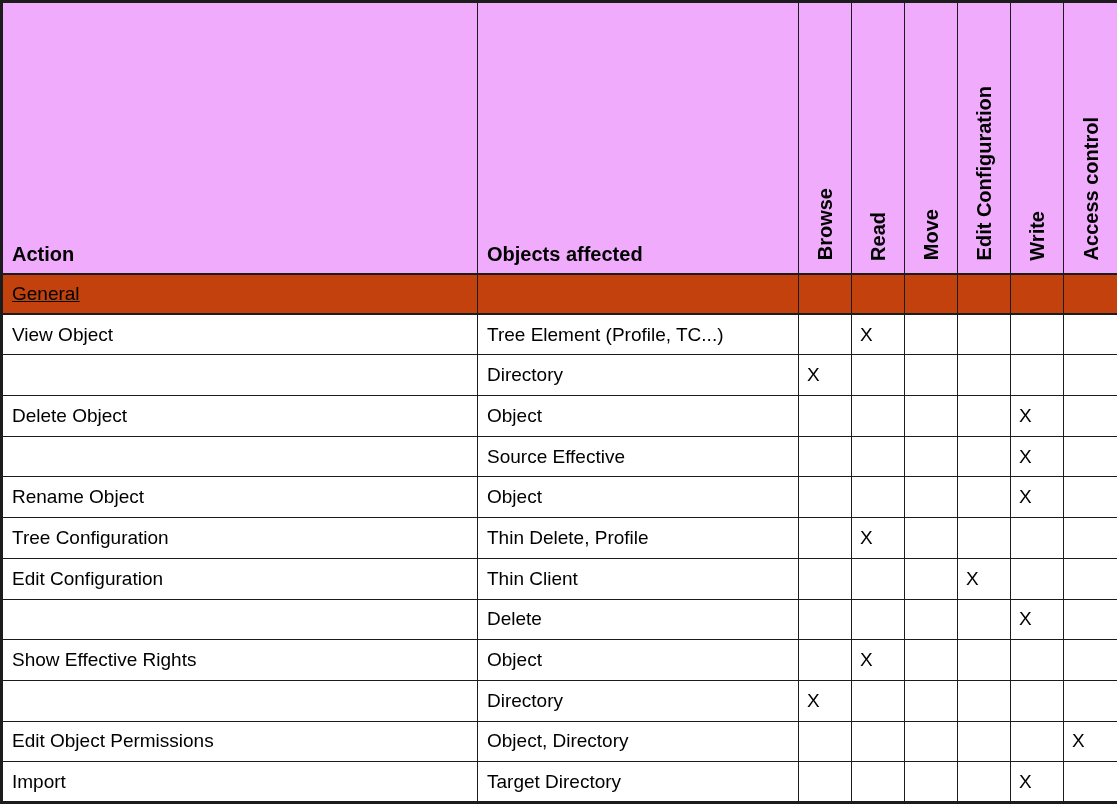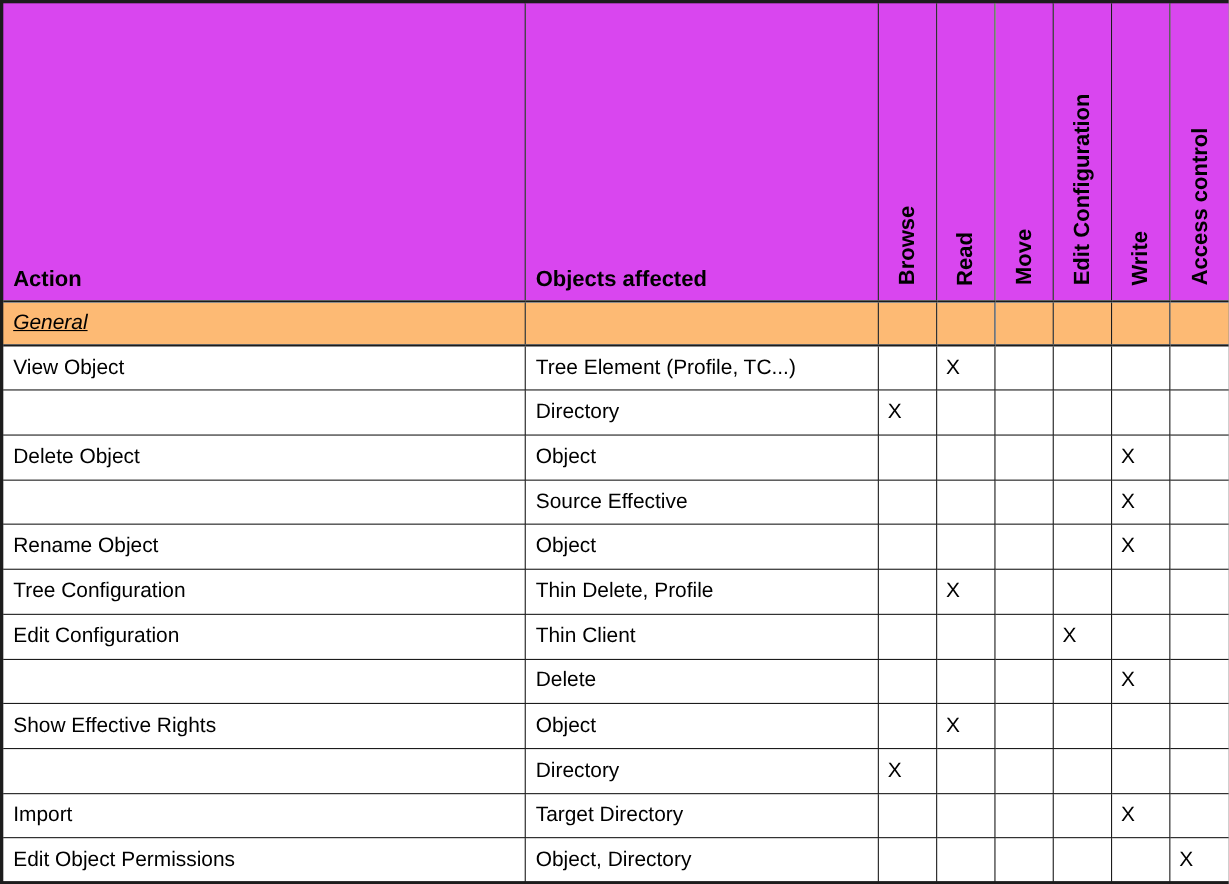--- a/index.html
+++ b/index.html
@@ -25,38 +25,37 @@
     text-align: left;
     white-space: nowrap;
   }
   tr.header-row { height: 272px; }
   tr.header-row th {
     vertical-align: bottom;
     font-weight: bold;
     font-size: 20px;
     padding-bottom: 7px;
     border-bottom: 2.5px solid #1c1c1c;
-    background: #d946ef;
+    background: #f0abfc;
   }
   th.vcell { text-align: center; padding-left: 2px; padding-right: 2px; }
   .vtext {
     display: inline-block;
     writing-mode: vertical-rl;
     transform: rotate(180deg);
     font-weight: bold;
     font-size: 20px;
     line-height: 1;
     white-space: nowrap;
   }
   tr.section-row { height: 35px; }
   tr.section-row td {
-    background: #fdba74;
+    background: #c2410c;
     border-top: 2.5px solid #1c1c1c;
     border-bottom: 2.5px solid #1c1c1c;
-    font-style: italic;
   }
   tr.section-row td.section-label { text-decoration: underline; }
   tr.data-row { height: 35px; }
   td.mark-cell { padding-left: 8px; }
 </style>
 </head>
 <body>
 
 <table class="perm">
   <colgroup>
@@ -199,34 +198,34 @@
     <td>Directory</td>
     <td class="mark-cell">X</td>
     <td class="mark-cell"></td>
     <td class="mark-cell"></td>
     <td class="mark-cell"></td>
     <td class="mark-cell"></td>
     <td class="mark-cell"></td>
   </tr>
 
   <tr class="data-row">
+    <td>Edit Object Permissions</td>
+    <td>Object, Directory</td>
+    <td class="mark-cell"></td>
+    <td class="mark-cell"></td>
+    <td class="mark-cell"></td>
+    <td class="mark-cell"></td>
+    <td class="mark-cell"></td>
+    <td class="mark-cell">X</td>
+  </tr>
+
+  <tr class="data-row">
     <td>Import</td>
     <td>Target Directory</td>
     <td class="mark-cell"></td>
     <td class="mark-cell"></td>
     <td class="mark-cell"></td>
     <td class="mark-cell"></td>
     <td class="mark-cell">X</td>
     <td class="mark-cell"></td>
   </tr>
-
-  <tr class="data-row">
-    <td>Edit Object Permissions</td>
-    <td>Object, Directory</td>
-    <td class="mark-cell"></td>
-    <td class="mark-cell"></td>
-    <td class="mark-cell"></td>
-    <td class="mark-cell"></td>
-    <td class="mark-cell"></td>
-    <td class="mark-cell">X</td>
-  </tr>
 </tbody>
 </table>
 
 </body></html>

